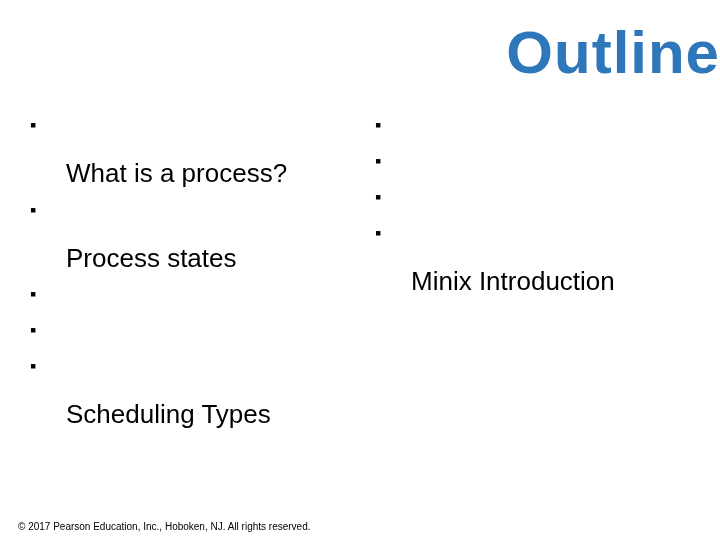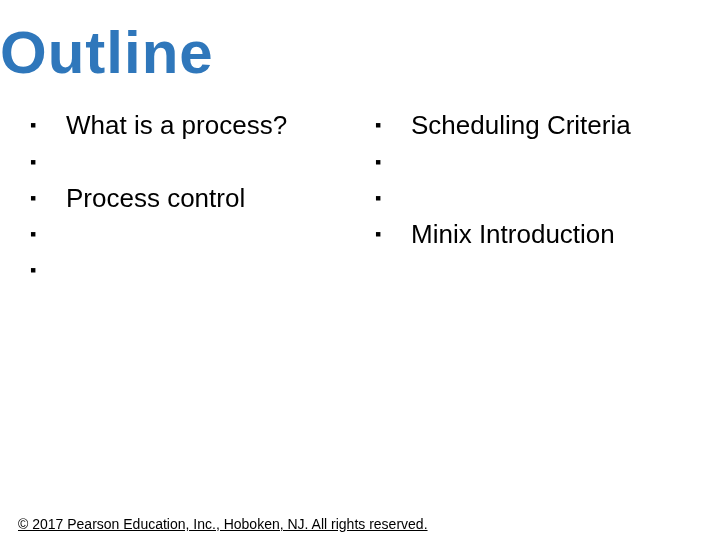--- a/index.html
+++ b/index.html
@@ -11,21 +11,21 @@
     font-family: Arial, "Helvetica Neue", Helvetica, sans-serif;
     overflow: hidden;
   }
   .slide {
     width: 720px;
     height: 540px;
     position: relative;
     box-sizing: border-box;
   }
   .title {
-    text-align: left;
+    text-align: right;
     font-weight: 800;
     font-size: 60px;
     color: #2f77bb;
     letter-spacing: 1px;
     margin-top: 18px;
     font-family: Arial, sans-serif;
   }
   .columns {
     display: flex;
     flex-direction: row;
@@ -55,67 +55,67 @@
     width: 36px;
     flex: 0 0 36px;
     font-size: 18px;
     line-height: 32px;
     color: #000000;
     text-align: left;
     padding-left: 2px;
   }
   ul.bullets li .text {
     flex: 1;
+    margin-top: 48px;
   }
   .footer {
     position: absolute;
     left: 18px;
     bottom: 26px;
-    font-size: 14px;
+    font-size: 10px;
     color: #000000;
     font-family: Arial, sans-serif;
-    text-decoration: underline;
   }
 </style>
 </head>
 <body>
 
 <div class="slide">
 
   <div class="title">Outline</div>
 
   <div class="columns">
 
     <div class="col left">
       <ul class="bullets">
         <li>
           <span class="marker">▪</span>
           <span class="text">What is a process?</span>
         </li>
         <li>
           <span class="marker">▪</span>
-        </li>
-        <li>
-          <span class="marker">▪</span>
-          <span class="text">Process control</span>
+          <span class="text">Process states</span>
         </li>
         <li>
           <span class="marker">▪</span>
         </li>
         <li>
           <span class="marker">▪</span>
+        </li>
+        <li>
+          <span class="marker">▪</span>
+          <span class="text">Scheduling Types</span>
         </li>
       </ul>
     </div>
 
     <div class="col right">
       <ul class="bullets">
         <li>
           <span class="marker">▪</span>
-          <span class="text">Scheduling Criteria</span>
         </li>
         <li>
           <span class="marker">▪</span>
         </li>
         <li>
           <span class="marker">▪</span>
         </li>
         <li>
           <span class="marker">▪</span>
           <span class="text">Minix Introduction</span>

